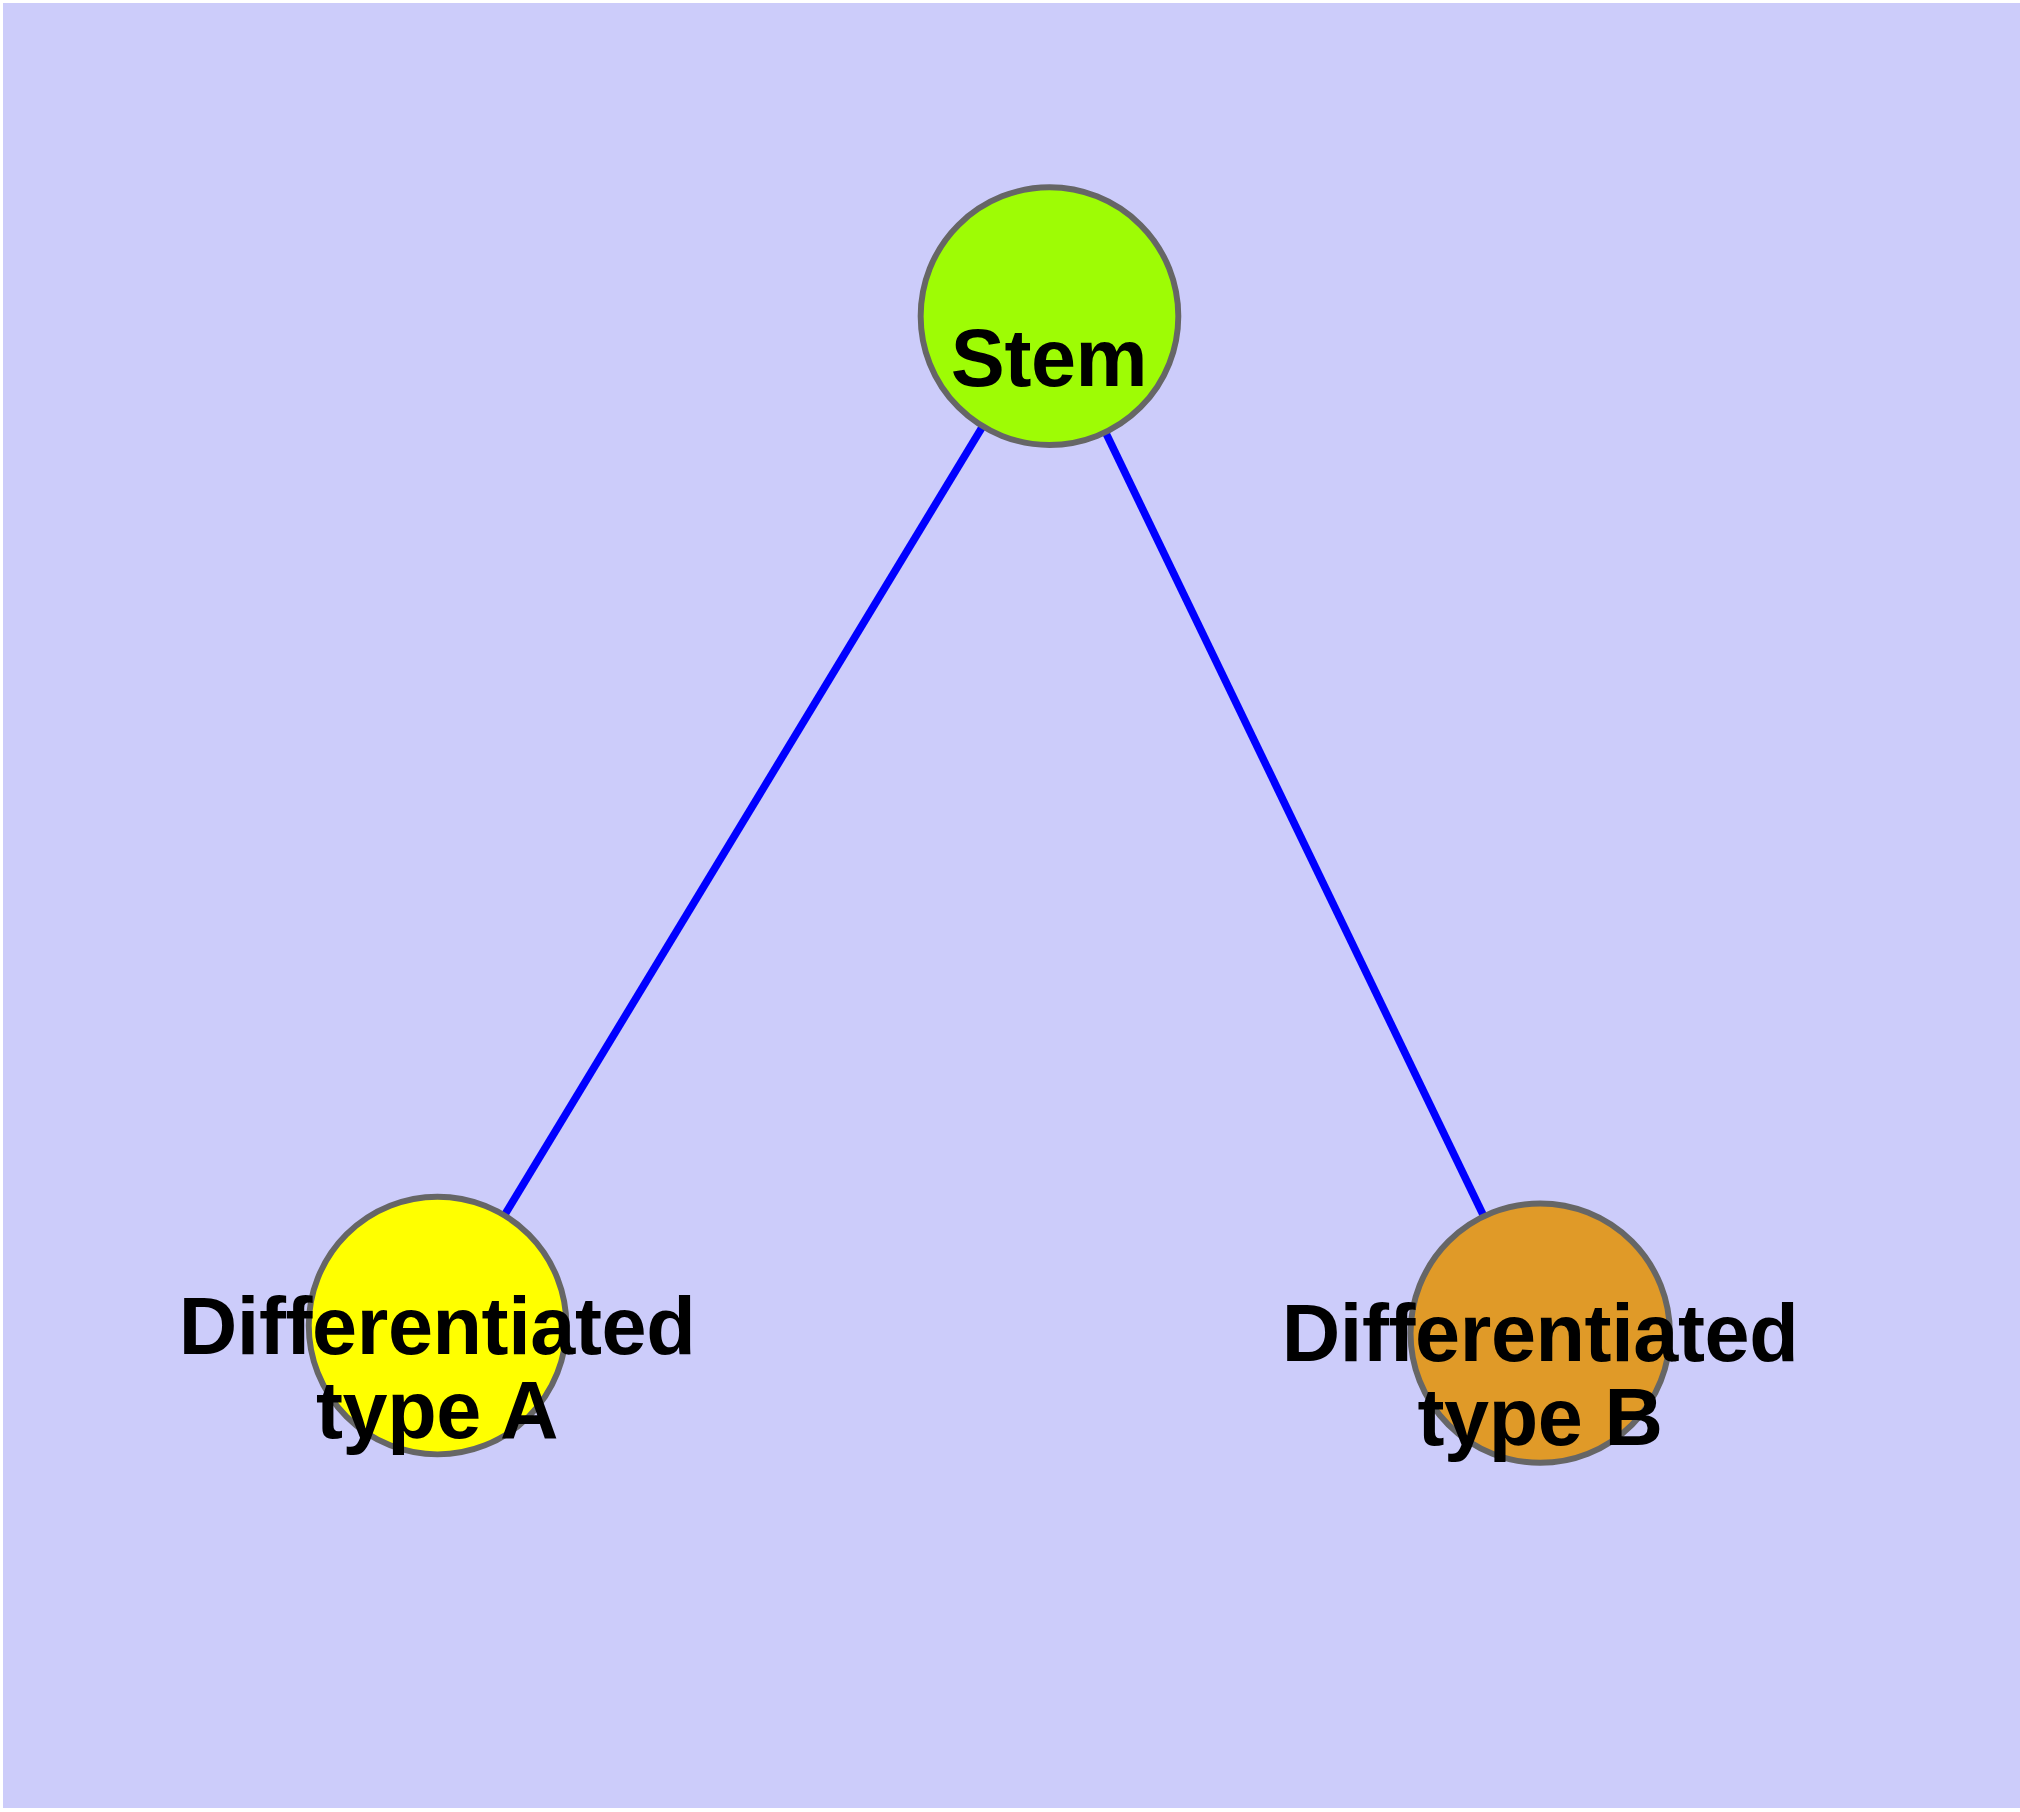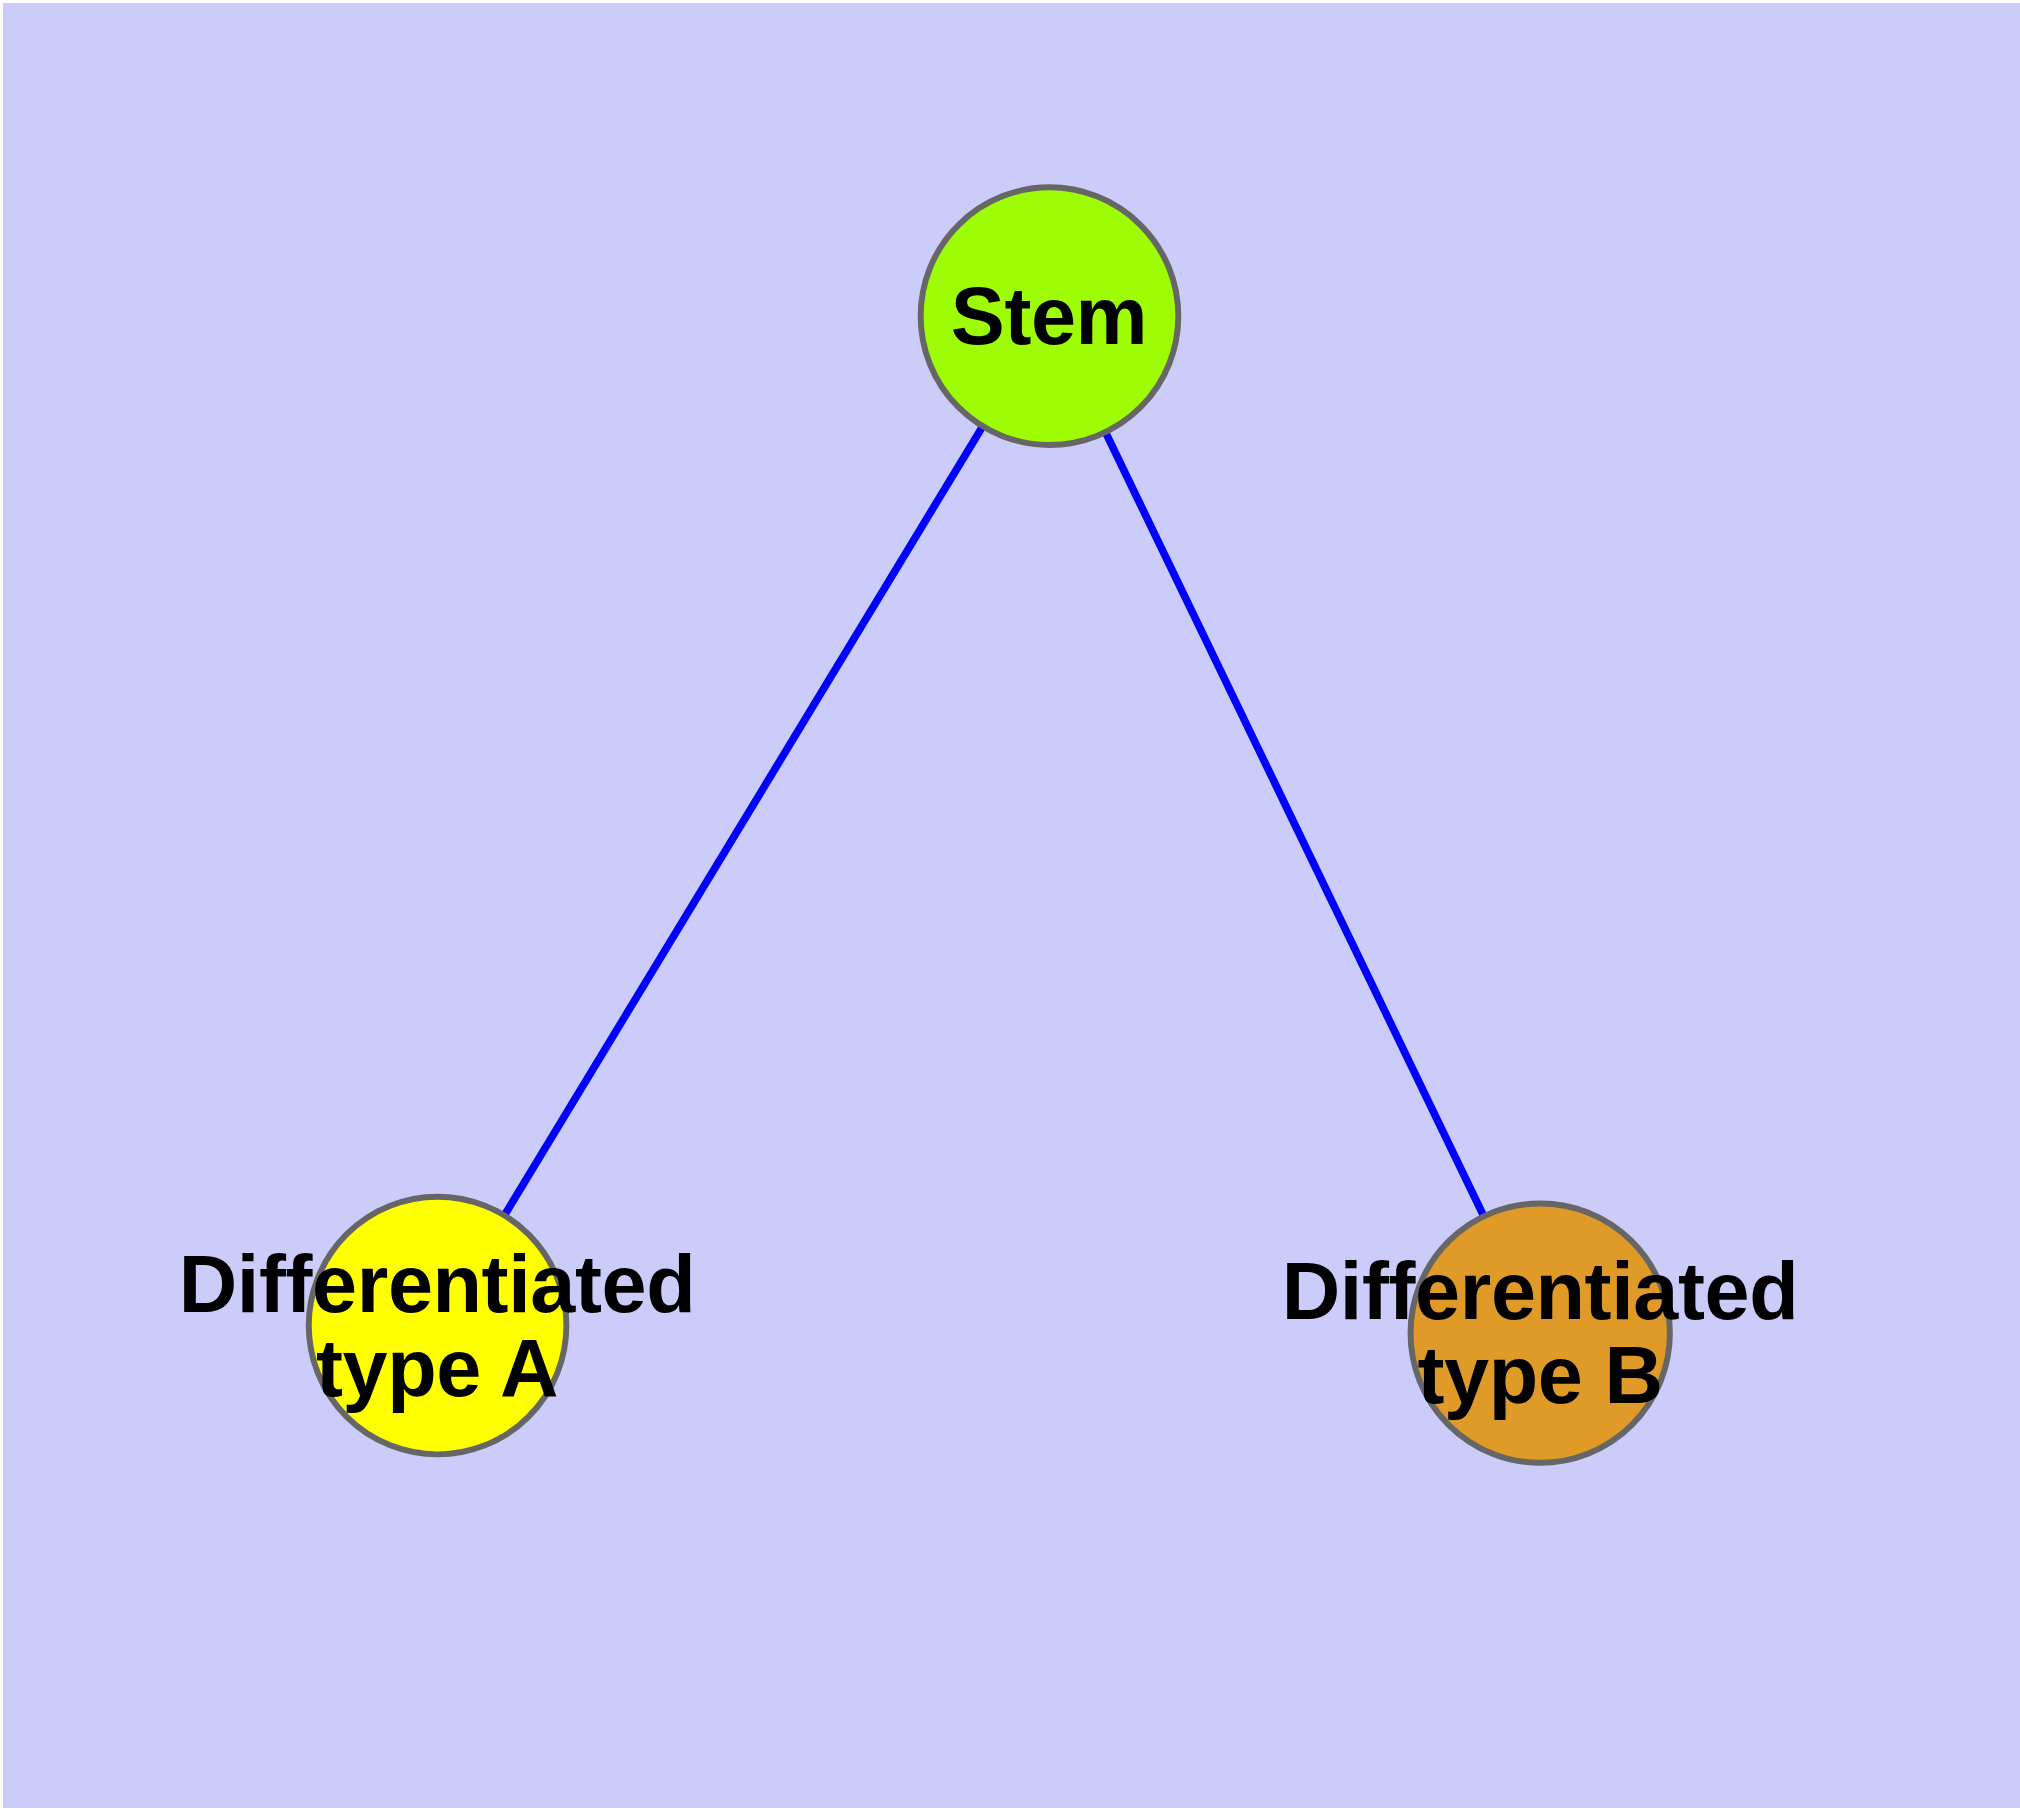--- a/index.html
+++ b/index.html
@@ -44,20 +44,21 @@
     color: #000000;
     font-family: "Liberation Sans", sans-serif;
     font-weight: bold;
     font-size: 81px;
     line-height: 1.04;
     text-align: center;
     white-space: pre;
     letter-spacing: -0.4px;
     transform: translate(-50%, -50%);
     pointer-events: none;
+    margin-top: 42px;
     -webkit-font-smoothing: antialiased;
   }
 </style>
 </head>
 <body>
 
 <div id="canvas" style="width: 2021px; height: 1812px; background: rgb(255, 255, 255);">
   <div id="plot-area" style="background: rgb(204, 204, 250); width: 2017px; height: 1805px;"></div>
 
   <svg id="graph-svg" viewBox="0 0 2384 2138" xmlns="http://www.w3.org/2000/svg">

